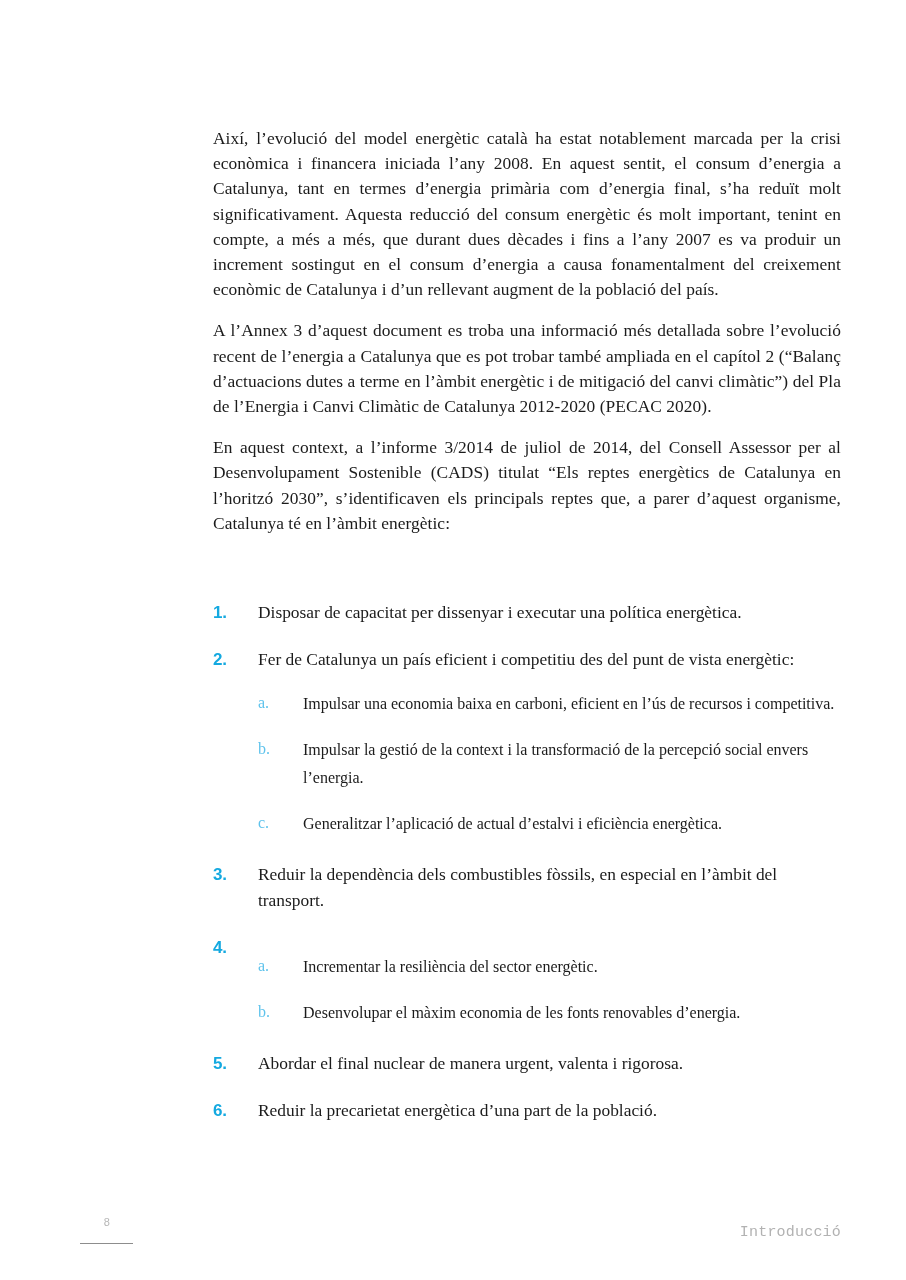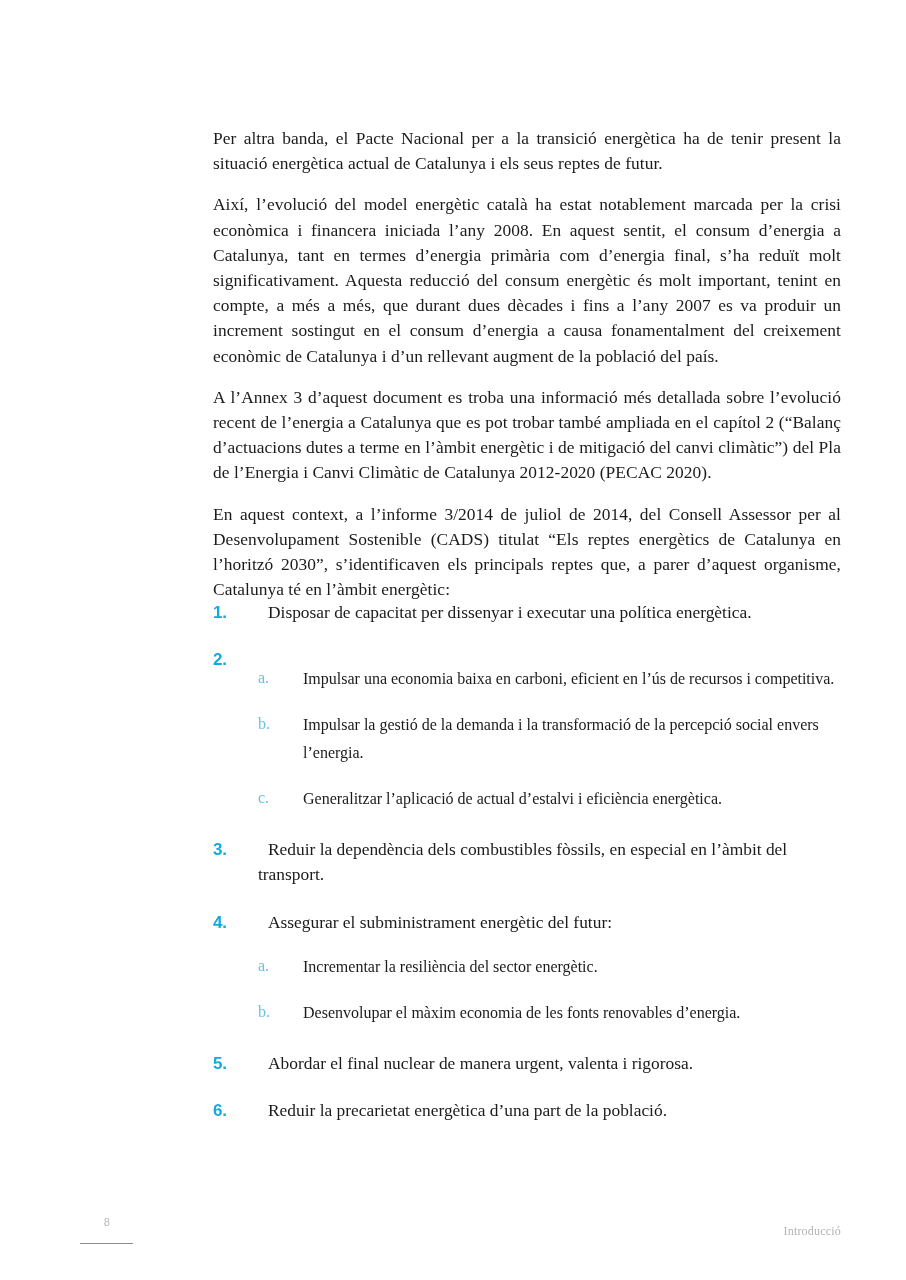--- a/index.html
+++ b/index.html
@@ -67,21 +67,20 @@
     line-height: 25px;
     color: #14a9e0;
     letter-spacing: -0.2px;
   }
 
   .li-text {
     flex: 1 1 auto;
     font-size: 17.4px;
     line-height: 25.2px;
     text-align: center;
-    margin-left: 10px;
   }
 
   
   .sublist {
     margin-top: 18px;
     margin-bottom: 2px;
   }
 
   .sub-row {
     display: flex;
@@ -126,78 +125,77 @@
     top: 1243px;
     width: 53px;
     height: 1px;
     background: #8d8d8d;
   }
 
   .footer-section {
     position: absolute;
     right: 65px;
     top: 1224px;
-    font-family: Liberation Serif, serif;
-    font-size: 12px;
+    font-family: Liberation Mono, monospace;
+    font-size: 15px;
     color: #b2b2b2;
     letter-spacing: 0.2px;
   }
 </style>
 </head>
 <body>
 
 <div class="page">
 
   <div class="content">
-    <p class="para">Per altra banda, el Pacte Nacional per a la transició energètica ha de tenir present la situació energètica actual de Catalunya i els seus reptes de futur.</p>
     <p class="para">Així, l’evolució del model energètic català ha estat notablement marcada per la crisi econòmica i financera iniciada l’any 2008. En aquest sentit, el consum d’energia a Catalunya, tant en termes d’energia primària com d’energia final, s’ha reduït molt significativament. Aquesta reducció del consum energètic és molt important, tenint en compte, a més a més, que durant dues dècades i fins a l’any 2007 es va produir un increment sostingut en el consum d’energia a  causa fonamentalment del creixement econòmic de Catalunya i d’un rellevant augment de la població del país.</p>
     <p class="para">A l’Annex 3 d’aquest document es troba una informació més detallada sobre l’evolució recent de l’energia a Catalunya que es pot trobar també ampliada en el capítol 2 (“Balanç d’actuacions dutes a terme en l’àmbit energètic i de mitigació del canvi climàtic”) del Pla de l’Energia i Canvi Climàtic de Catalunya 2012-2020 (PECAC 2020).</p>
     <p class="para">En aquest context, a l’informe 3/2014 de juliol de 2014, del Consell Assessor per al Desenvolupament Sostenible (CADS) titulat “Els reptes energètics de Catalunya en l’horitzó 2030”, s’identificaven els principals reptes que, a parer d’aquest organisme, Catalunya té en l’àmbit energètic:</p>
   </div>
 
   <ol class="challenge-list" style="list-style:none;margin:0;padding:0;">
 
     <li class="li-row">
       <span class="li-num">1.</span>
       <div class="li-body">
         <span class="li-text">Disposar de capacitat per dissenyar i executar una política energètica.</span>
       </div>
     </li>
 
     <li class="li-row">
       <span class="li-num">2.</span>
       <div class="li-body">
+        <span class="li-text">Fer de Catalunya un país eficient i competitiu des del punt de vista energètic:</span>
         <div class="sublist">
           <div class="sub-row">
             <span class="sub-letter">a.</span>
             <span class="sub-text">Impulsar una economia baixa en carboni, eficient en l’ús de recursos i competitiva.</span>
           </div>
           <div class="sub-row">
             <span class="sub-letter">b.</span>
-            <span class="sub-text">Impulsar la gestió de la demanda i la transformació de la percepció social envers l’energia.</span>
+            <span class="sub-text">Impulsar la gestió de la context i la transformació de la percepció social envers l’energia.</span>
           </div>
           <div class="sub-row">
             <span class="sub-letter">c.</span>
             <span class="sub-text">Generalitzar l’aplicació de actual d’estalvi i eficiència  energètica.</span>
           </div>
         </div>
       </div>
     </li>
 
     <li class="li-row">
       <span class="li-num">3.</span>
       <div class="li-body">
         <span class="li-text">Reduir la dependència dels combustibles fòssils, en especial en l’àmbit del transport.</span>
       </div>
     </li>
 
     <li class="li-row">
       <span class="li-num">4.</span>
       <div class="li-body">
-        <span class="li-text">Assegurar el subministrament energètic del futur:</span>
         <div class="sublist">
           <div class="sub-row">
             <span class="sub-letter">a.</span>
             <span class="sub-text">Incrementar la resiliència del sector energètic.</span>
           </div>
           <div class="sub-row">
             <span class="sub-letter">b.</span>
             <span class="sub-text">Desenvolupar el màxim economia de les fonts renovables d’energia.</span>
           </div>
         </div>

